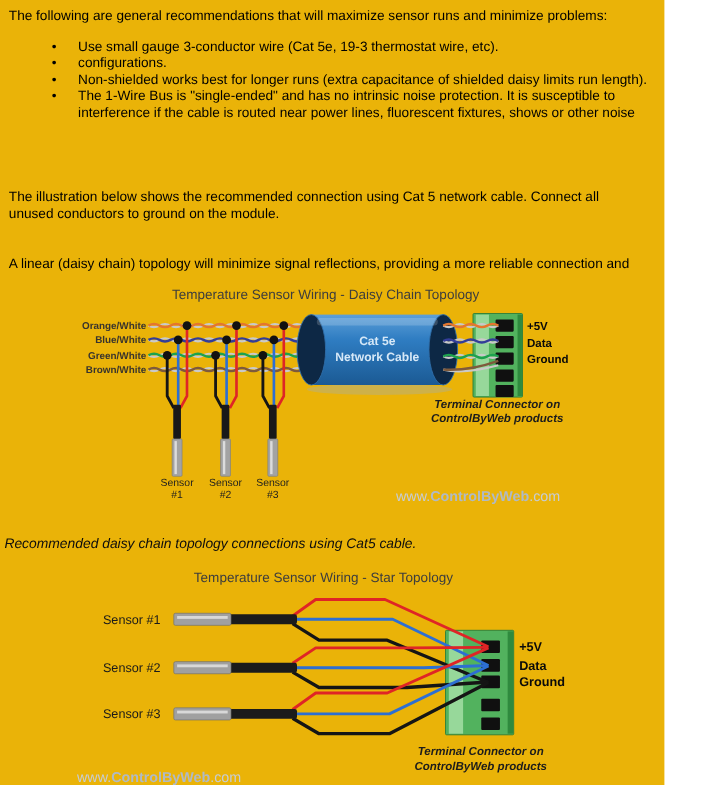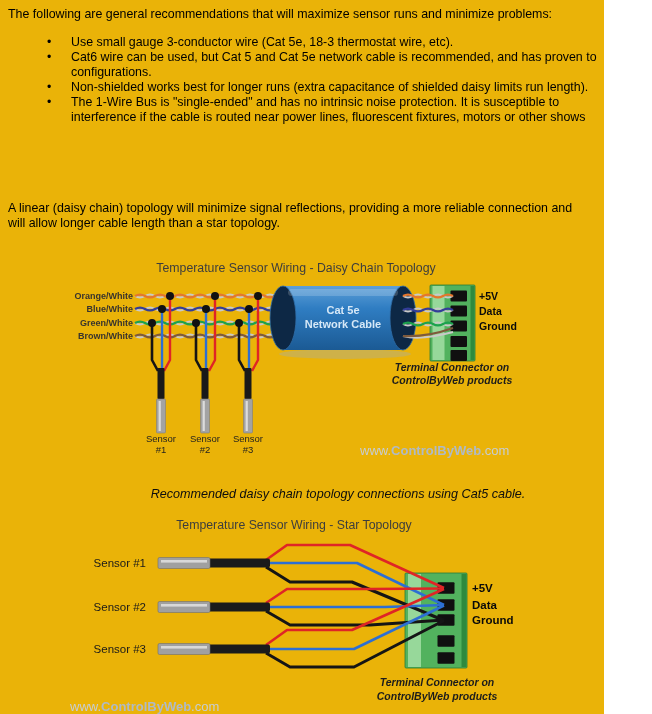--- a/index.html
+++ b/index.html
@@ -3,22 +3,22 @@
 <meta charset="utf-8">
 <style>
   html,body{margin:0;padding:0;background:#fff;}
   #page{position:relative;width:604px;height:714px;background:#eab308;overflow:hidden;
         font-family:"Liberation Sans",sans-serif;color:#000;}
   .line{white-space:nowrap;font-size:12.4px;line-height:15px;}
   .textblock{position:absolute;left:8px;top:7px;width:640px;}
   .bullets{position:absolute;left:47px;top:35px;width:600px;}
   .bullet{display:flex;}
   .dot{width:24px;flex:0 0 24px;font-size:12.4px;line-height:15px;text-align:left;}
-  .caption-italic{position:absolute;left:0;top:487px;width:652px;text-align:center;
-        font-style:italic;font-size:12.6px;color:#0d0d0d;padding-left:24px;box-sizing:border-box;}
+  .caption-italic{position:absolute;left:0;top:487px;width:652px;
+        font-style:italic;font-size:12.6px;color:#0d0d0d;padding-left:4px;box-sizing:border-box;}
   svg{position:absolute;left:0;}
   text{font-family:"Liberation Sans",sans-serif;}
   .diag-title{font-size:12.3px;fill:#3d3d3d;}
   .wire-label{font-size:9px;font-weight:bold;fill:#38342e;}
   .term-label{font-weight:bold;fill:#0a0a0a;}
   .term-caption{font-style:italic;font-weight:bold;font-size:10.5px;fill:#1c1c1c;}
   .sensor-label1{font-size:9.5px;fill:#1f1f1f;}
   .sensor-label2{font-size:11.5px;fill:#1a1a1a;}
   .wm-light{fill:#c6cdd6;}
   .wm-brand{fill:#b0bac6;font-weight:bold;}
@@ -30,49 +30,51 @@
 <div id="page">
 
   <div class="textblock">
     <div class="line">The following are general recommendations that will maximize sensor runs and minimize problems:</div>
   </div>
 
   <div class="bullets">
     <div class="bullet">
       <span class="dot">•</span>
       <div>
-        <div class="line">Use small gauge 3-conductor wire (Cat 5e, 18-3 thermostat wire, etc).</div>
-      </div>
-    </div>
-    <div class="bullet">
-      <span class="dot">•</span>
-      <div>
-        <div class="line">Cat6 wire can be used, but Cat 5 and Cat 5e network cable is recommended, and has proven to</div>
+        <div class="line">Use small gauge 3-conductor wire (Cat 5e, 19-3 thermostat wire, etc).</div>
+      </div>
+    </div>
+    <div class="bullet">
+      <span class="dot">•</span>
+      <div>
         <div class="line">configurations.</div>
       </div>
     </div>
     <div class="bullet">
       <span class="dot">•</span>
       <div>
         <div class="line">Non-shielded works best for longer runs (extra capacitance of shielded daisy limits run length).</div>
       </div>
     </div>
     <div class="bullet">
       <span class="dot">•</span>
       <div>
         <div class="line">The 1-Wire Bus is "single-ended" and has no intrinsic noise protection. It is susceptible to</div>
-        <div class="line">interference if the cable is routed near power lines, fluorescent fixtures, motors or other shows</div>
-      </div>
-    </div>
-  </div>
-
-
-  <div class="textblock" style="top:201px">
+        <div class="line">interference if the cable is routed near power lines, fluorescent fixtures, shows or other noise</div>
+      </div>
+    </div>
+  </div>
+
+  <div class="textblock" style="top:172px">
+    <div class="line">The illustration below shows the recommended connection using Cat 5 network cable. Connect all</div>
+    <div class="line">unused conductors to ground on the module.</div>
+  </div>
+
+  <div class="textblock" style="top:233px">
     <div class="line">A linear (daisy chain) topology will minimize signal reflections, providing a more reliable connection and</div>
-    <div class="line">will allow longer cable length than a star topology.</div>
   </div>
 
   <svg width="652" height="212" viewBox="0 0 652 212" style="top:255px">
     <defs>
       <linearGradient id="cylGrad" x1="0" y1="0" x2="0" y2="1">
         <stop offset="0" stop-color="#5d9fd8"></stop>
           <stop offset="0.35" stop-color="#2f7dc2"></stop>
         <stop offset="1" stop-color="#1b5a94"></stop>
       </linearGradient>
     </defs>

